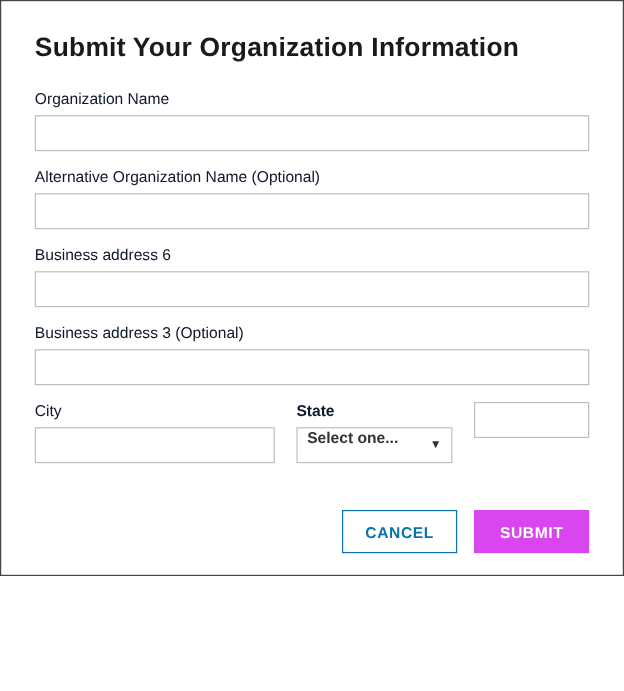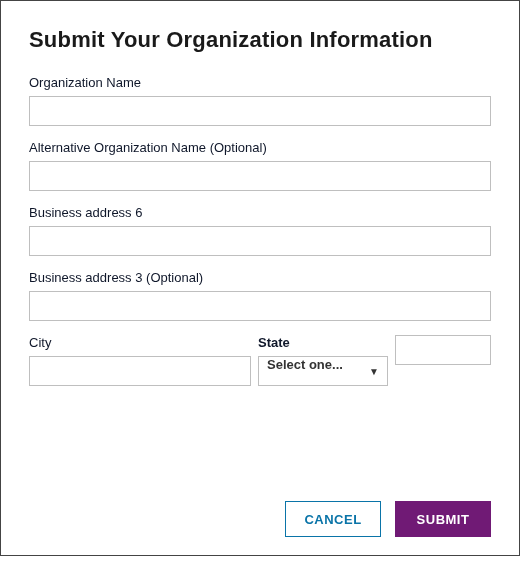--- a/index.html
+++ b/index.html
@@ -5,21 +5,21 @@
   * { box-sizing: border-box; }
   html, body { margin: 0; padding: 0; }
   body {
     font-family: Arial, Helvetica, sans-serif;
     width: 520px;
     height: 576px;
     overflow: hidden;
   }
   .frame {
     width: 520px;
-    height: 556px;
+    height: 480px;
     border: 1px solid #444;
     padding: 26px 28px 18px 28px;
     position: relative;
     background: #fff;
   }
   h1 {
     font-size: 22px;
     font-weight: 600;
     margin: 0 0 22px 0;
     color: #1a1a1a;
@@ -38,21 +38,21 @@
     width: 100%;
     height: 30px;
     border: 1px solid #bfbfbf;
     font-size: 13px;
     padding: 4px 6px;
     outline: none;
     background: #fff;
   }
   .row {
     display: flex;
-    gap: 7px;
+    gap: 18px;
     margin-bottom: 14px;
   }
   .col-city { flex: 1 1 0; }
   .col-state { width: 130px; font-weight: bold; }
   .col-postal { width: 96px; }
   .select-wrap {
     position: relative;
     width: 100%;
     height: 30px;
     border: 1px solid #bfbfbf;
@@ -103,21 +103,21 @@
     align-items: center;
     justify-content: center;
     padding: 0 16px;
   }
   .btn-cancel {
     background: #fff;
     color: #0a74a8;
     border: 1px solid #0a74a8;
   }
   .btn-submit {
-    background: #701a75;
+    background: #d946ef;
     color: #fff;
   }
 </style>
 </head>
 <body>
 
 <div class="frame">
 
   <h1>Submit Your Organization Information</h1>
 

